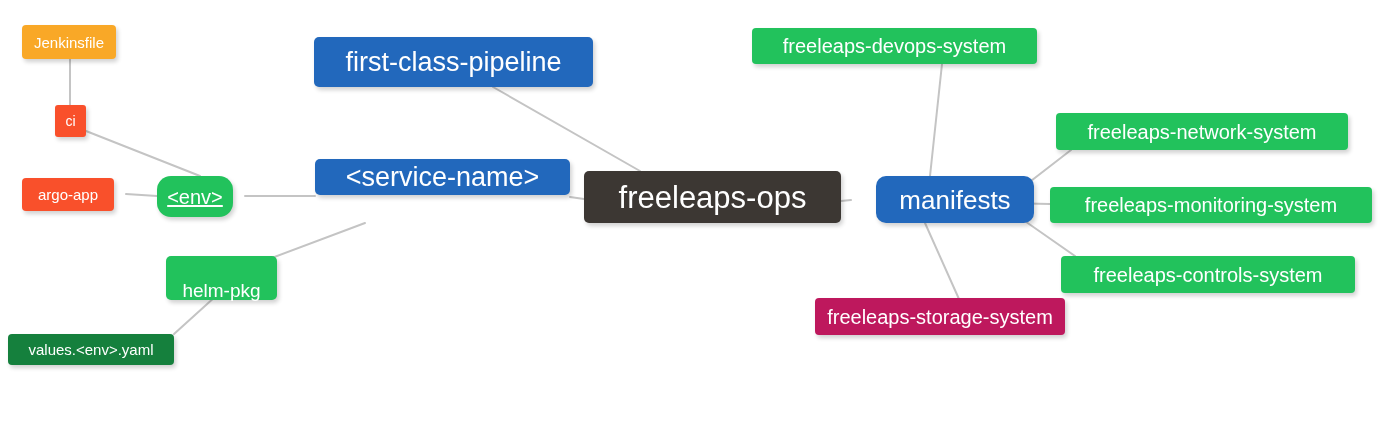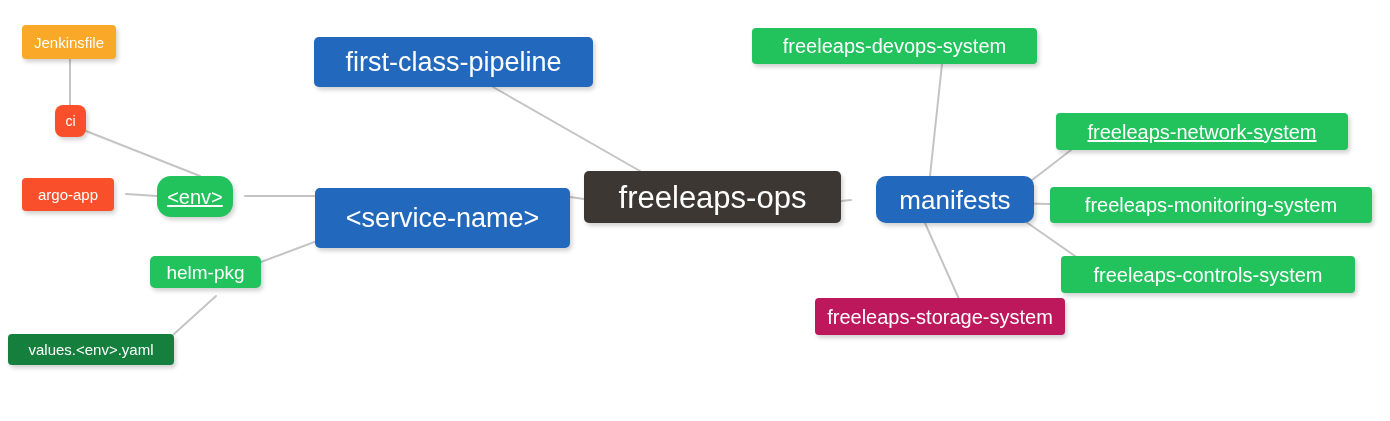--- a/index.html
+++ b/index.html
@@ -60,51 +60,51 @@
       <line x1="930" y1="176" x2="942" y2="64" stroke="#c4c4c4" stroke-width="2" stroke-linecap="round"></line>
       <line x1="1009" y1="198" x2="1071" y2="150" stroke="#c4c4c4" stroke-width="2" stroke-linecap="round"></line>
       <line x1="1009" y1="203" x2="1050" y2="204" stroke="#c4c4c4" stroke-width="2" stroke-linecap="round"></line>
       <line x1="1009" y1="210" x2="1075" y2="256" stroke="#c4c4c4" stroke-width="2" stroke-linecap="round"></line>
       <line x1="925" y1="223" x2="963" y2="308" stroke="#c4c4c4" stroke-width="2" stroke-linecap="round"></line>
     </svg>
   <div id="node-layer">
       <div class="node" style="left: 22px; top: 25px; width: 94px; height: 34px; background: rgb(249, 168, 39); font-size: 15px; border-radius: 4px;">
         <span class="node-label">Jenkinsfile</span>
       </div>
-      <div class="node" style="left: 55px; top: 105px; width: 31px; height: 32px; background: rgb(249, 80, 43); font-size: 14px; border-radius: 8px;">
+      <div class="node" style="left: 55px; top: 105px; width: 31px; height: 32px; background: rgb(249, 80, 43); font-size: 14px; border-radius: 3px;">
         <span class="node-label">ci</span>
       </div>
       <div class="node" style="left: 22px; top: 178px; width: 92px; height: 33px; background: rgb(249, 80, 43); font-size: 15px; border-radius: 4px;">
         <span class="node-label">argo-app</span>
       </div>
       <div class="node" style="left: 157px; top: 176px; width: 76px; height: 41px; background: rgb(34, 194, 92); font-size: 20px; border-radius: 14px; text-decoration: underline;">
         <span class="node-label">&lt;env&gt;</span>
       </div>
-      <div class="node" style="left: 150px; top: 256px; width: 111px; height: 32px; background: rgb(34, 194, 92); font-size: 19px; border-radius: 5px;">
+      <div class="node" style="left: 166px; top: 256px; width: 111px; height: 44px; background: rgb(34, 194, 92); font-size: 19px; border-radius: 5px; align-items: flex-end;">
         <span class="node-label">helm-pkg</span>
       </div>
       <div class="node" style="left: 8px; top: 334px; width: 166px; height: 31px; background: #15803d; font-size: 15px; border-radius: 4px;">
         <span class="node-label">values.&lt;env&gt;.yaml</span>
       </div>
       <div class="node" style="left: 314px; top: 37px; width: 279px; height: 50px; background: rgb(34, 104, 188); font-size: 27px; border-radius: 5px;">
         <span class="node-label">first-class-pipeline</span>
       </div>
-      <div class="node" style="left: 315px; top: 188px; width: 255px; height: 60px; background: rgb(34, 104, 188); font-size: 27px; border-radius: 5px;">
+      <div class="node" style="left: 315px; top: 159px; width: 255px; height: 36px; background: rgb(34, 104, 188); font-size: 27px; border-radius: 5px;">
         <span class="node-label">&lt;service-name&gt;</span>
       </div>
       <div class="node" style="left: 584px; top: 171px; width: 257px; height: 52px; background: rgb(60, 55, 51); font-size: 31px; border-radius: 5px;">
         <span class="node-label">freeleaps-ops</span>
       </div>
       <div class="node" style="left: 876px; top: 176px; width: 158px; height: 47px; background: rgb(34, 104, 188); font-size: 26px; border-radius: 10px;">
         <span class="node-label">manifests</span>
       </div>
       <div class="node" style="left: 752px; top: 28px; width: 285px; height: 36px; background: rgb(34, 194, 92); font-size: 20px; border-radius: 4px;">
         <span class="node-label">freeleaps-devops-system</span>
       </div>
-      <div class="node" style="left: 1056px; top: 113px; width: 292px; height: 37px; background: rgb(34, 194, 92); font-size: 20px; border-radius: 4px; text-decoration: underline;">
+      <div class="node" style="left: 1056px; top: 113px; width: 292px; height: 37px; background: rgb(34, 194, 92); font-size: 20px; border-radius: 4px;">
         <span class="node-label">freeleaps-network-system</span>
       </div>
       <div class="node" style="left: 1050px; top: 187px; width: 322px; height: 36px; background: rgb(34, 194, 92); font-size: 20px; border-radius: 4px;">
         <span class="node-label">freeleaps-monitoring-system</span>
       </div>
       <div class="node" style="left: 1061px; top: 256px; width: 294px; height: 37px; background: rgb(34, 194, 92); font-size: 20px; border-radius: 4px;">
         <span class="node-label">freeleaps-controls-system</span>
       </div>
       <div class="node" style="left: 815px; top: 298px; width: 250px; height: 37px; background: #be185d; font-size: 20px; border-radius: 4px;">
         <span class="node-label">freeleaps-storage-system</span>

